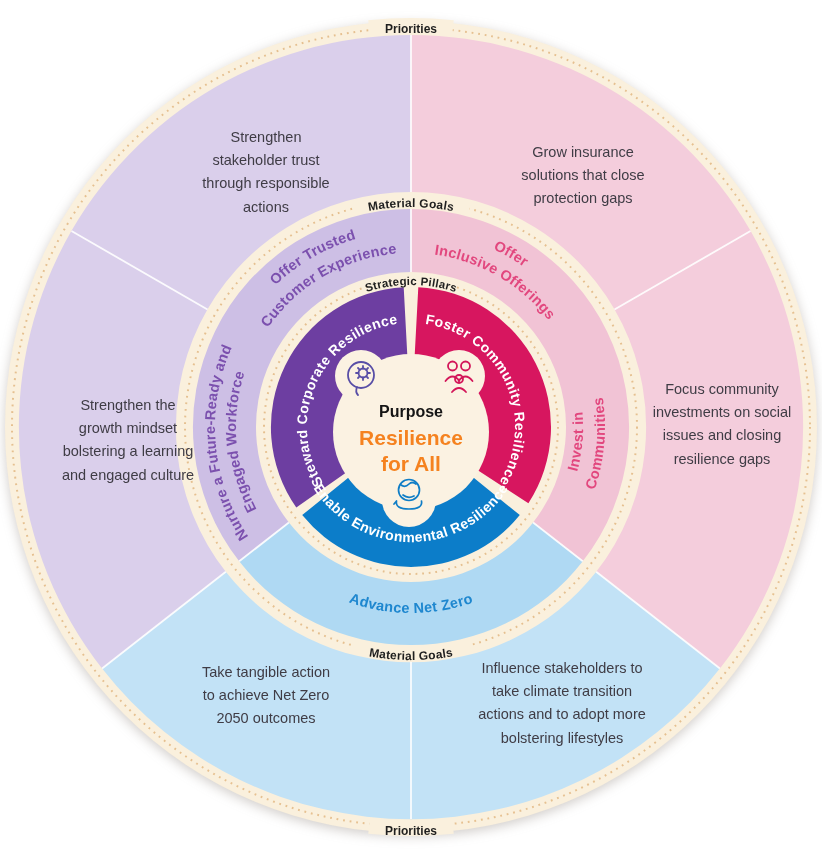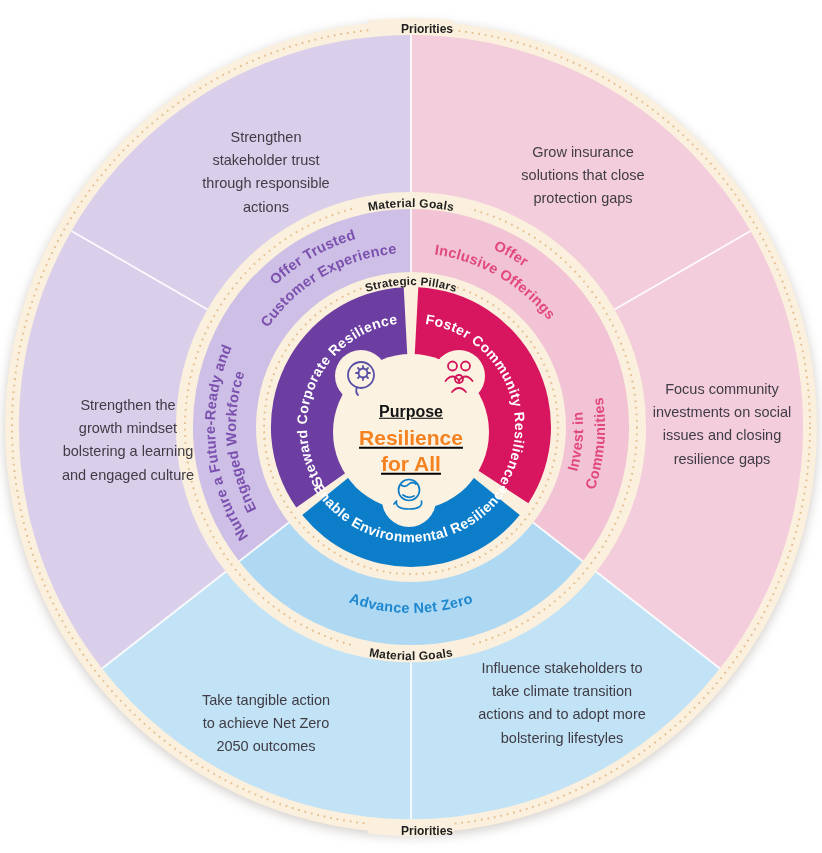--- a/index.html
+++ b/index.html
@@ -10,23 +10,23 @@
   .band-label{font-size:12px;font-weight:700;fill:#1f1f1f;letter-spacing:.2px;}
   .sp-label{font-size:11.5px;font-weight:700;fill:#1f1f1f;letter-spacing:.2px;}
   .mg-label{font-size:14.5px;font-weight:700;letter-spacing:.25px;}
   .txt-purple{fill:#7B50AE;}
   .txt-pink{fill:#E2477E;}
   .txt-blue{fill:#1E87CF;}
   .pillar-label{font-size:14px;font-weight:700;fill:#ffffff;letter-spacing:.4px;}
   .para{position:absolute;transform:translate(-50%,-50%);text-align:center;
         color:#3F3C45;font-size:14.5px;line-height:1.6;}
   .prio-label{position:absolute;transform:translate(-50%,-50%);font-size:12px;
-        font-weight:700;color:#1f1f1f;text-align:center;margin-left:16px;}
+        font-weight:700;color:#1f1f1f;text-align:center;}
   .purpose-block{position:absolute;left:411px;top:440px;transform:translate(-50%,-50%);
-        text-align:center;width:180px;text-decoration:underline;}
+        text-align:center;width:180px;}
   .purpose-title{font-size:16px;font-weight:700;color:#151515;margin-bottom:4px;}
   .purpose-line{font-size:21px;font-weight:700;color:#F5821F;line-height:1.25;}
 </style>
 </head>
 <body>
 
 <div class="stage">
 
 <svg width="822" height="853" viewBox="0 0 822 853">
 
@@ -190,21 +190,21 @@
   <div>growth mindset</div>
   <div>bolstering a learning</div>
   <div>and engaged culture</div>
 </div>
 <div class="para" style="left:722px;top:424px;width:200px;">
   <div>Focus community</div>
   <div>investments on social</div>
   <div>issues and closing</div>
   <div>resilience gaps</div>
 </div>
-<div class="para" style="left:266px;top:724px;width:235px;">
+<div class="para" style="left:266px;top:696px;width:235px;">
   <div>Take tangible action</div>
   <div>to achieve Net Zero</div>
   <div>2050 outcomes</div>
 </div>
 <div class="para" style="left:562px;top:703px;width:260px;">
   <div>Influence stakeholders to</div>
   <div>take climate transition</div>
   <div>actions and to adopt more</div>
   <div>bolstering lifestyles</div>
 </div>

